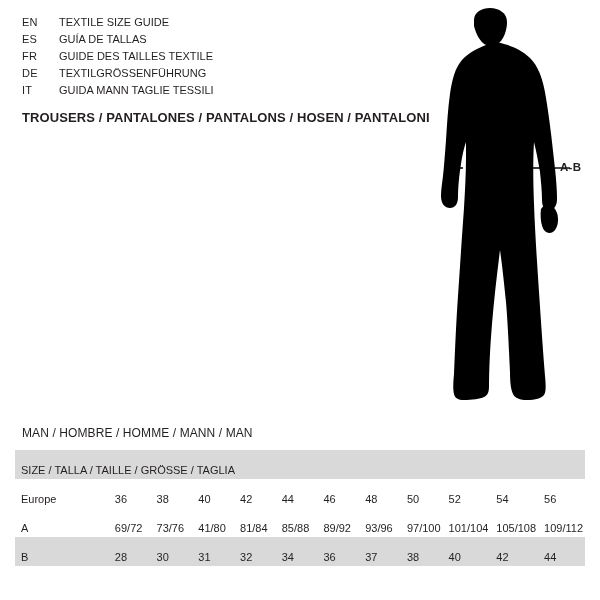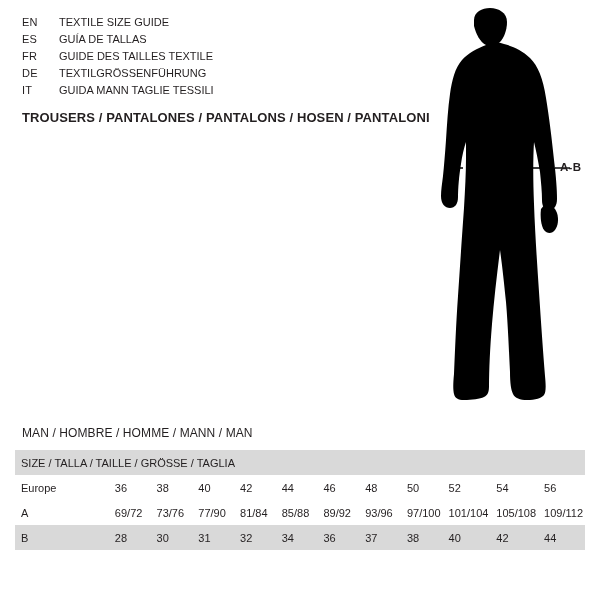--- a/index.html
+++ b/index.html
@@ -84,21 +84,21 @@
 
   table.size-table {
     position: absolute;
     left: 15px;
     top: 450px;
     width: 570px;
     border-collapse: collapse;
     font-size: 11px;
   }
   table.size-table td {
-    padding: 1px 0 0 6px;
+    padding: 12px 0 0 6px;
     height: 25px;
     line-height: 17px;
     white-space: nowrap;
     vertical-align: middle;
   }
   table.size-table tr.shaded { background: #d9d9d9; }
   table.size-table tr.plain  { background: #ffffff; }
   .col-label { width: 90px; }
   .col-val   { width: 40px; }
 
@@ -218,21 +218,21 @@
       <td class="col-val">48</td>
       <td class="col-val">50</td>
       <td class="col-val">52</td>
       <td class="col-val">54</td>
       <td class="col-val">56</td>
     </tr>
     <tr class="plain">
       <td class="col-label">A</td>
       <td class="col-val">69/72</td>
       <td class="col-val">73/76</td>
-      <td class="col-val">77/90</td>
+      <td class="col-val">41/80</td>
       <td class="col-val">81/84</td>
       <td class="col-val">85/88</td>
       <td class="col-val">89/92</td>
       <td class="col-val">93/96</td>
       <td class="col-val">97/100</td>
       <td class="col-val">101/104</td>
       <td class="col-val">105/108</td>
       <td class="col-val">109/112</td>
     </tr>
     <tr class="shaded">

